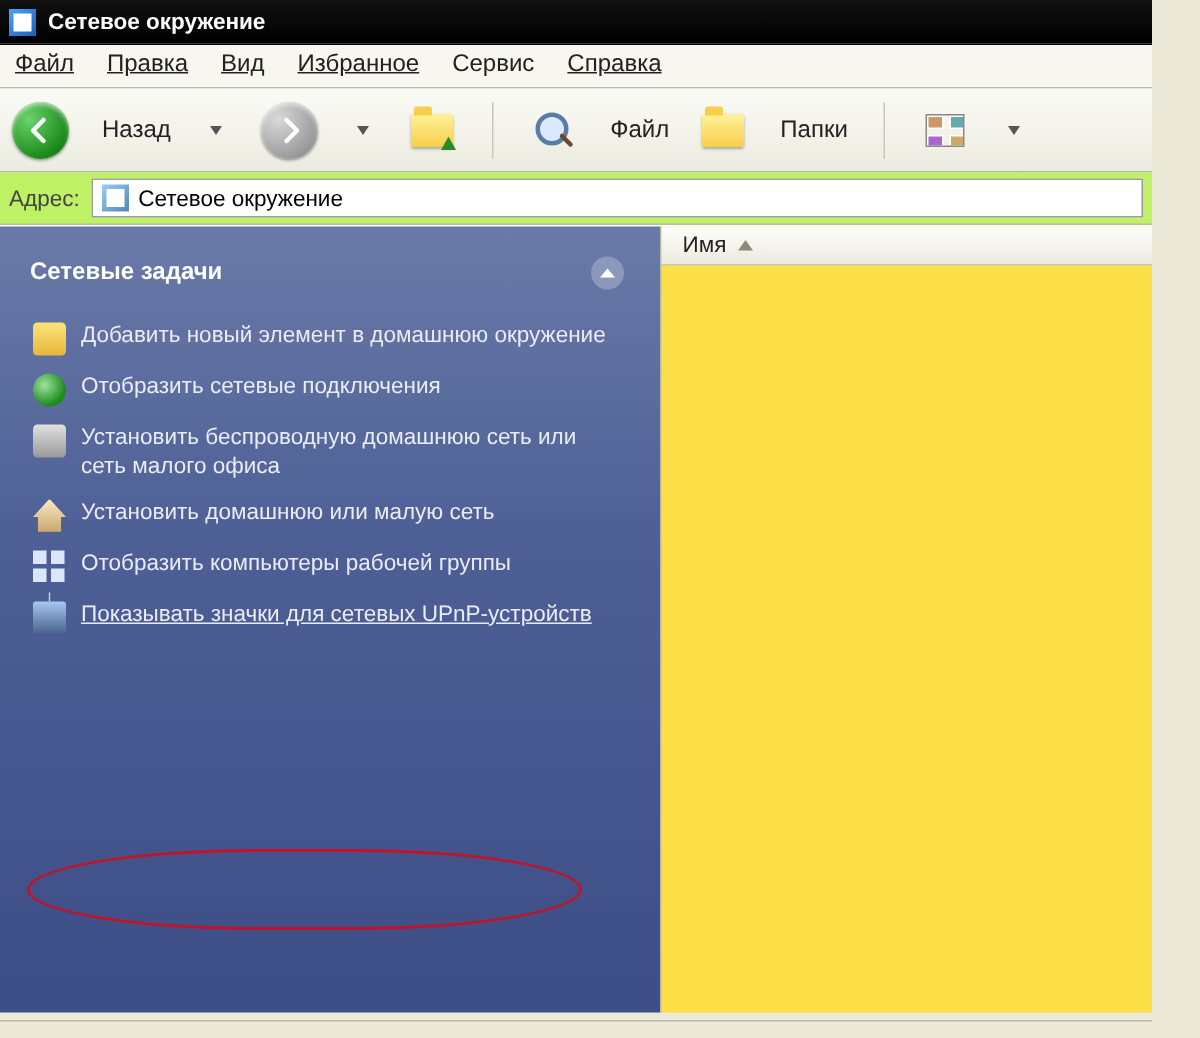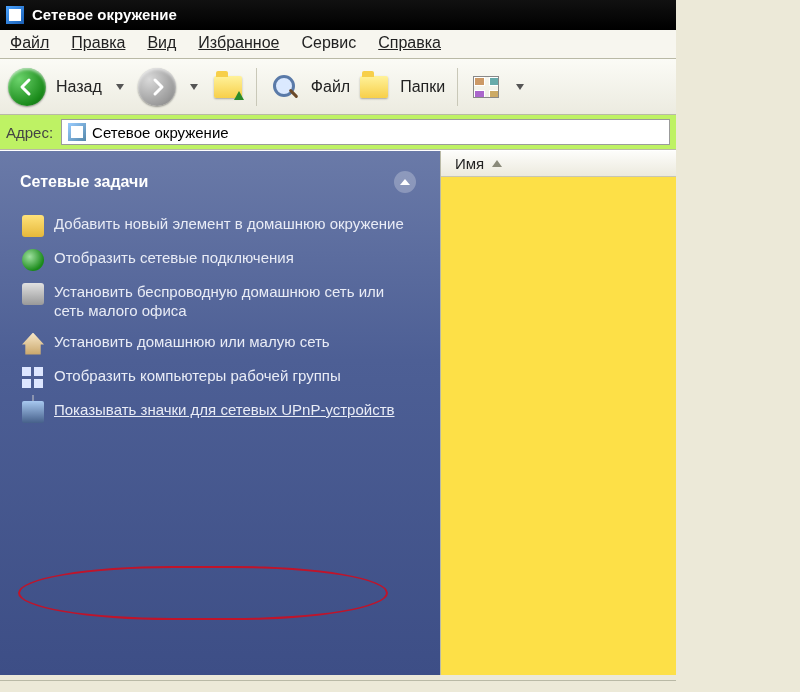--- a/index.html
+++ b/index.html
@@ -49,21 +49,21 @@
     cursor: default;
   }
   .menubar span u { text-decoration: underline; }
 
   .toolbar {
     background: linear-gradient(to bottom,#fbfbf6,#ecebe0);
     border-bottom: 1px solid #b9b9a6;
     padding: 5px 8px;
     display: flex;
     align-items: center;
-    gap: 8px;
+    gap: 20px;
     height: 56px;
   }
   .navbtn {
     width: 38px; height: 38px;
     border-radius: 50%;
     display:flex;align-items:center;justify-content:center;
     background: radial-gradient(circle at 30% 30%, #6bd36b, #1a8a1a 70%, #0a5a0a);
     box-shadow: inset 0 2px 3px rgba(255,255,255,.6), 0 1px 2px rgba(0,0,0,.4);
   }
   .navbtn.fwd {
@@ -226,21 +226,21 @@
   .ic-globe{background:radial-gradient(circle at 35% 35%,#9fe19f,#1a8a1a 70%);border-radius:50%;}
   .ic-house{background:linear-gradient(#f7e7c7,#c9a66a);clip-path:polygon(50% 0,100% 55%,85% 55%,85% 100%,15% 100%,15% 55%,0 55%);}    
   .ic-router{background:linear-gradient(#e1e1e1,#999);border-radius:3px;}
   .ic-grid{background:
       linear-gradient(#dde6ff,#dde6ff) 0 0/9px 9px no-repeat,
       linear-gradient(#dde6ff,#dde6ff) 12px 0/9px 9px no-repeat,
       linear-gradient(#dde6ff,#dde6ff) 0 12px/9px 9px no-repeat,
       linear-gradient(#dde6ff,#dde6ff) 12px 12px/9px 9px no-repeat;}
   .ic-tv{background:linear-gradient(#a7c8f0,#46608a);border-radius:2px;position:relative;}
   .ic-tv::after{content:"";position:absolute;left:50%;top:-6px;width:1px;height:6px;background:#ccc;transform:translateX(-50%);}    
-  .wrapper{position:relative;width:676px;height:692px;}
+  .wrapper{position:relative;width:768px;height:692px;}
 </style>
 </head>
 <body>
 
 <div class="wrapper">
 
   <div class="titlebar">
     <div class="sysicon"></div>
     <div class="title">Сетевое окружение</div>
   </div>

